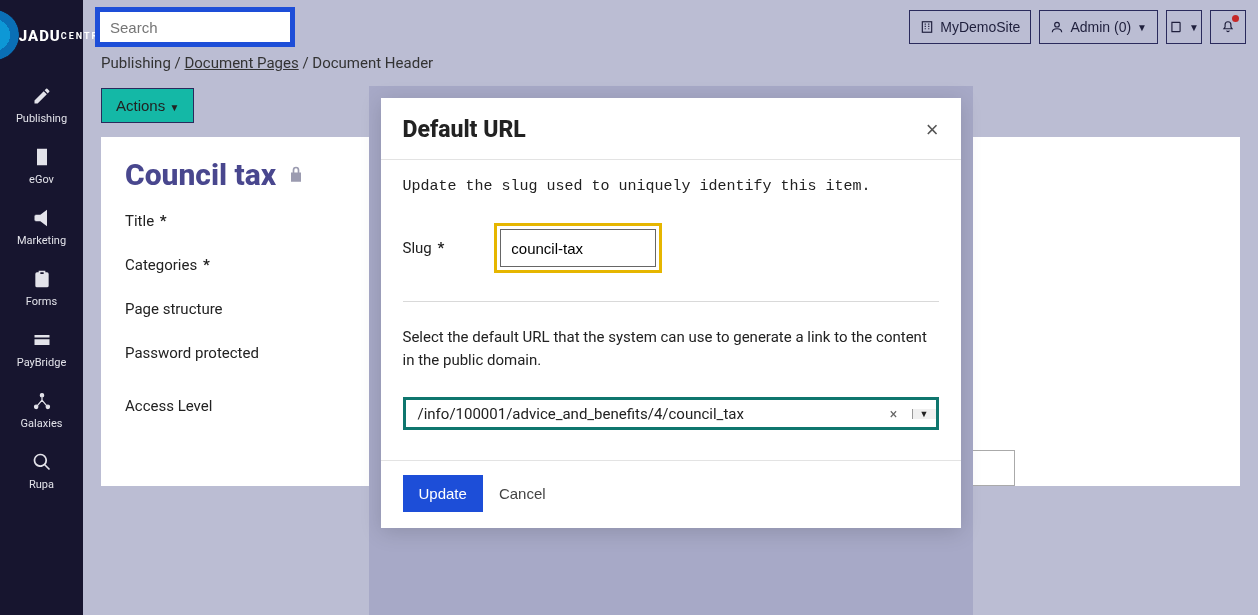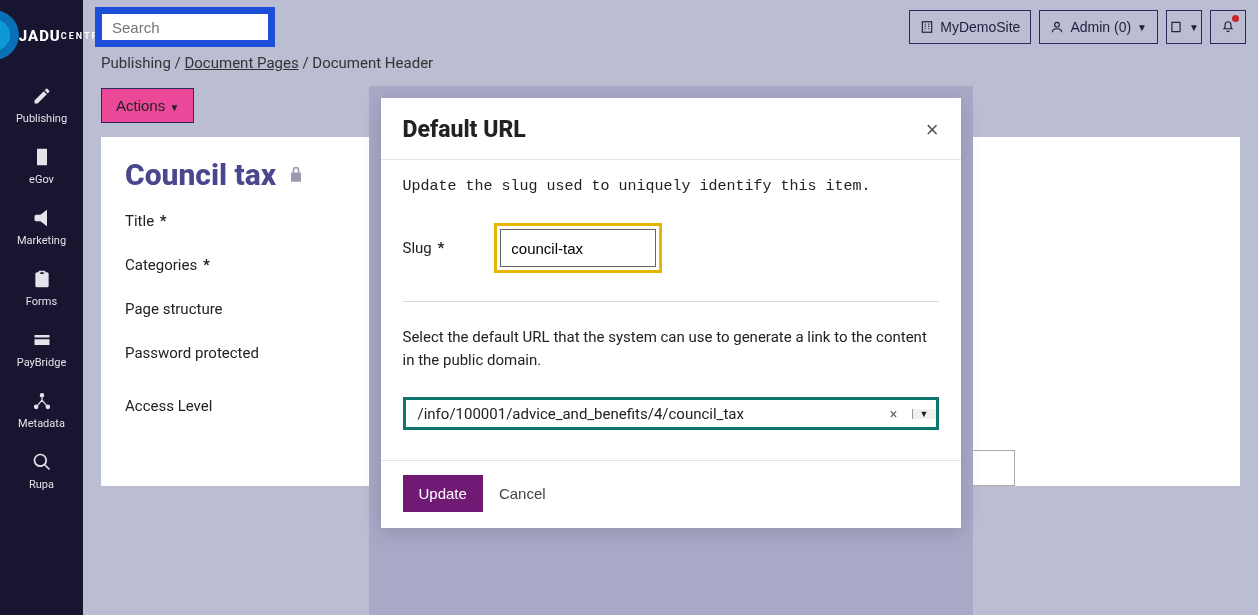--- a/index.html
+++ b/index.html
@@ -8,33 +8,33 @@
     .sidebar { width: 83px; height: 615px; background: #17152f; display: flex; flex-direction: column; align-items: center; color: #fff; padding-top: 6px; }
     .logo-wrap { display: flex; flex-direction: row; align-items: center; margin-bottom: 10px; }
     .logo-circle { width: 50px; height: 50px; border-radius: 50%; background: radial-gradient(circle at center, #0a1d3a 0 15%, #0d98d6 15% 45%, #0a6fb5 45% 70%, #0e4f89 70% 100%); margin-top: 4px; margin-bottom: 6px; }
     .brand-txt { font-size: 15px; font-weight: 800; letter-spacing: 1px; line-height: 1; }
     .brand-sub { font-size: 9px; font-weight: 700; letter-spacing: 2px; }
     .nav-item { display: flex; flex-direction: column; align-items: center; justify-content: center; width: 100%; color: #e3e3ea; font-size: 11px; padding: 10px 0 12px; cursor: pointer; }
     .nav-item svg { width: 20px; height: 20px; fill: #e3e3ea; margin-bottom: 6px; }
     
     .main { flex: 1; display: flex; flex-direction: column; }
     .topbar { height: 54px; display: flex; align-items: center; padding: 0 12px; }
-    .search-wrap { display: flex; align-items: center; background: #fff; border: 7px solid #1d4ed8; height: 40px; width: 180px; padding: 0 10px; }
+    .search-wrap { display: flex; align-items: center; background: #fff; border: 5px solid #1d4ed8; height: 40px; width: 200px; padding: 0 10px; }
     .search-input { border: none; outline: none; flex: 1; font-size: 15px; color: #333; background: transparent; }
     .topbar-right { margin-left: auto; display: flex; gap: 8px; align-items: center; }
     .tb-btn { height: 34px; border: 1.5px solid #2a2a5c; background: transparent; display: flex; align-items: center; padding: 0 10px; font-size: 14px; color: #1f1f3c; cursor: pointer; gap: 6px; }
     .tb-btn.square { width: 36px; justify-content: center; padding: 0; position: relative; }
     .red-dot { position: absolute; top: 4px; right: 6px; width: 7px; height: 7px; background: #c62828; border-radius: 50%; }
     .caret { font-size: 10px; }
     
     .breadcrumbs { padding: 0 18px 10px; font-size: 15px; color: #333; }
     .breadcrumbs .bc-link { text-decoration: underline; }
     
     .page-body { flex: 1; background: #bbbdd3; padding: 6px 18px; }
-    .actions-btn { background: #ec4899; border: 1.5px solid #2a2a5c; padding: 8px 14px; font-size: 15px; color: #222; cursor: pointer; }
+    .actions-btn { background: #14b8a6; border: 1.5px solid #2a2a5c; padding: 8px 14px; font-size: 15px; color: #222; cursor: pointer; }
     
     .doc-panel { background: #fff; margin-top: 14px; padding: 20px 24px 0; }
     .doc-title-row { display: flex; align-items: center; gap: 10px; margin-bottom: 20px; }
     .doc-title { font-size: 30px; font-weight: 800; color: #49478e; }
     .lock { color: #8a8aa0; }
     .field-row { display: flex; align-items: center; margin-bottom: 26px; font-size: 15px; color: #222; }
     .field-label { width: 290px; }
     .req { font-weight: 700; margin-left: 2px; }
     .select-mock { width: 357px; height: 36px; border: 1px solid #aaa; display: flex; align-items: center; padding: 0 10px; font-size: 15px; justify-content: space-between; }
     .sel-caret { font-size: 9px; color: #555; }
@@ -51,21 +51,21 @@
     .slug-row { display: flex; align-items: center; gap: 50px; margin-bottom: 28px; }
     .slug-input-wrap { padding: 3px; background: #fff; border: 3px solid #e6b600; }
     .slug-input { width: 156px; height: 38px; border: 1px solid #666; padding: 0 10px; font-size: 15px; outline: none; }
     .divider { border: none; border-top: 1px solid #d9d9d9; margin-bottom: 24px; }
     .desc { margin-bottom: 26px; line-height: 1.5; }
     .url-select { display: flex; border: 3px solid #0f766e; height: 33px; align-items: center; }
     .url-text { flex: 1; padding: 0 12px; display: flex; align-items: center; font-size: 15px; }
     .url-clear { width: 36px; display: flex; align-items: center; justify-content: center; color: #666; cursor: pointer; font-size: 14px; }
     .url-dd { width: 24px; border-left: 1px solid #999; background: #f0f0f0; display: flex; align-items: center; justify-content: center; font-size: 9px; cursor: pointer; }
     .modal-footer { border-top: 1px solid #e3e3e3; padding: 14px 22px 16px; display: flex; gap: 16px; align-items: center; }
-    .btn-primary { background: #701a75; color: #fff; border: none; padding: 10px 16px; font-size: 15px; cursor: pointer; }
+    .btn-primary { background: #1d4ed8; color: #fff; border: none; padding: 10px 16px; font-size: 15px; cursor: pointer; }
     .btn-link { background: none; border: none; color: #444; font-size: 15px; cursor: pointer; }
   </style>
 </head>
 <body>
 
 <div class="sidebar">
   <div class="logo-wrap">
     <div class="logo-circle"></div>
     <div class="brand-txt">JADU</div>
     <div class="brand-sub">CENTRAL</div>
@@ -100,21 +100,21 @@
       </svg>
     <span>PayBridge</span>
   </div>
   <div class="nav-item">
     <svg viewBox="0 0 24 24">
         <path d="M12 3a2 2 0 1 1 0 4 2 2 0 0 1 0-4zM5 17a2 2 0 1 1 0 4 2 2 0 0 1 0-4zm14 0a2 2 0 1 1 0 4 2 2 0 0 1 0-4zM12 7v4m0 0l-5 6m5-6l5 6" stroke="#e3e3ea" stroke-width="1.5" fill="none"></path>
         <circle cx="12" cy="5" r="2"></circle>
         <circle cx="5" cy="19" r="2"></circle>
         <circle cx="19" cy="19" r="2"></circle>
       </svg>
-    <span>Metadata</span>
+    <span>Galaxies</span>
   </div>
   <div class="nav-item">
     <svg viewBox="0 0 24 24">
         <path d="M10 2a8 8 0 1 0 4.9 14.32l5.39 5.39 1.41-1.41-5.39-5.39A8 8 0 0 0 10 2zm0 2a6 6 0 1 1 0 12 6 6 0 0 1 0-12z"></path>
       </svg>
     <span>Rupa</span>
   </div>
 </div>
 
 <div class="main">

